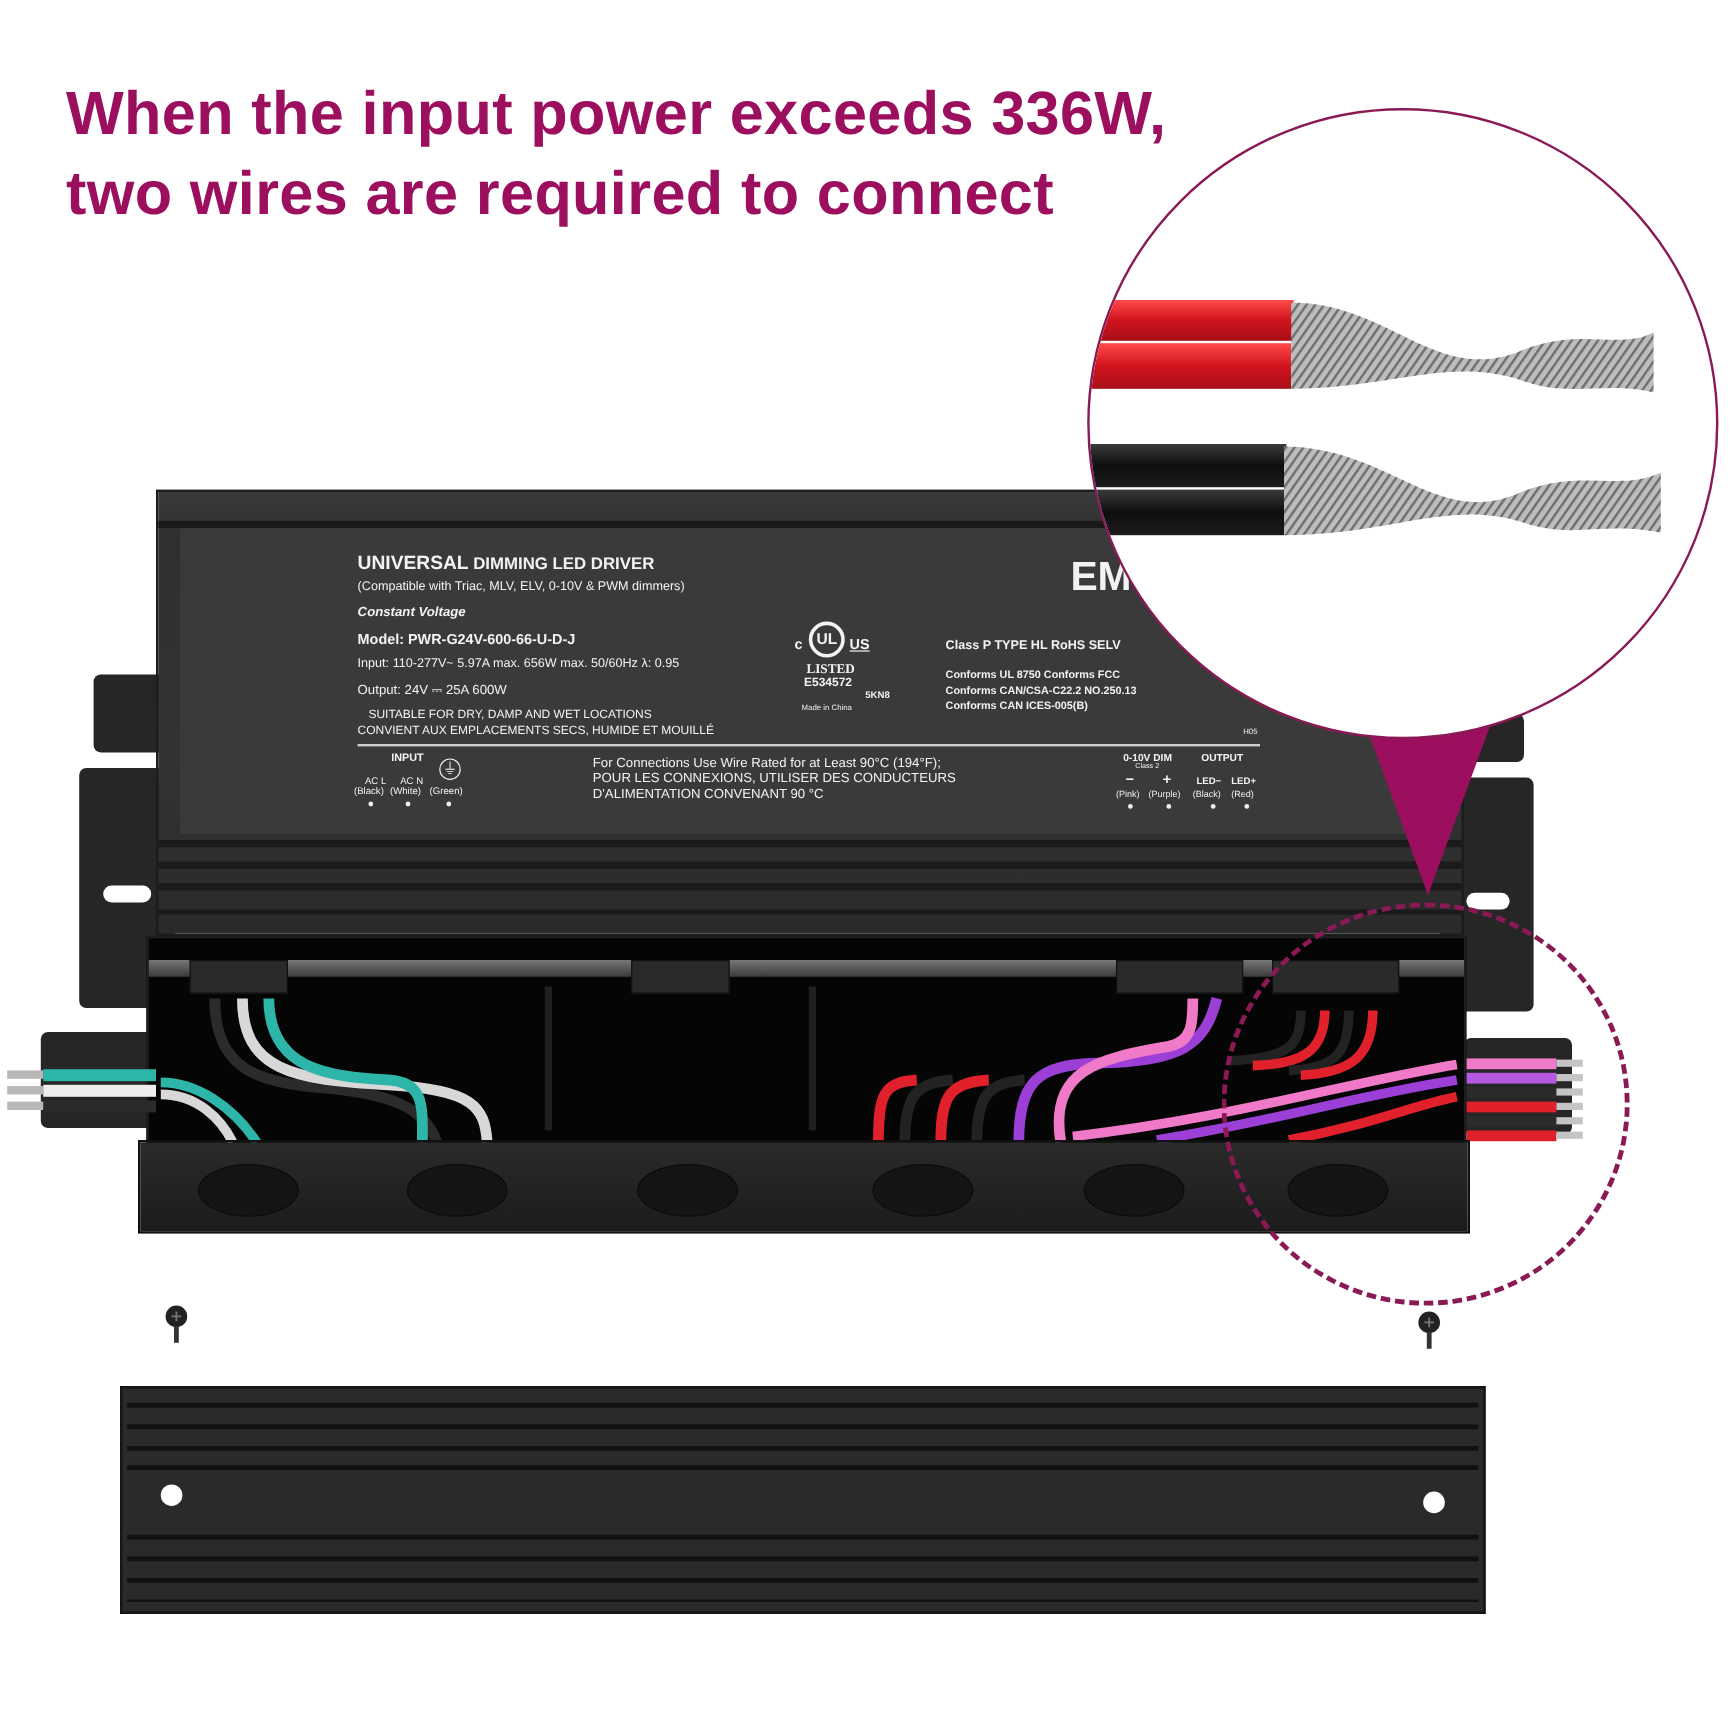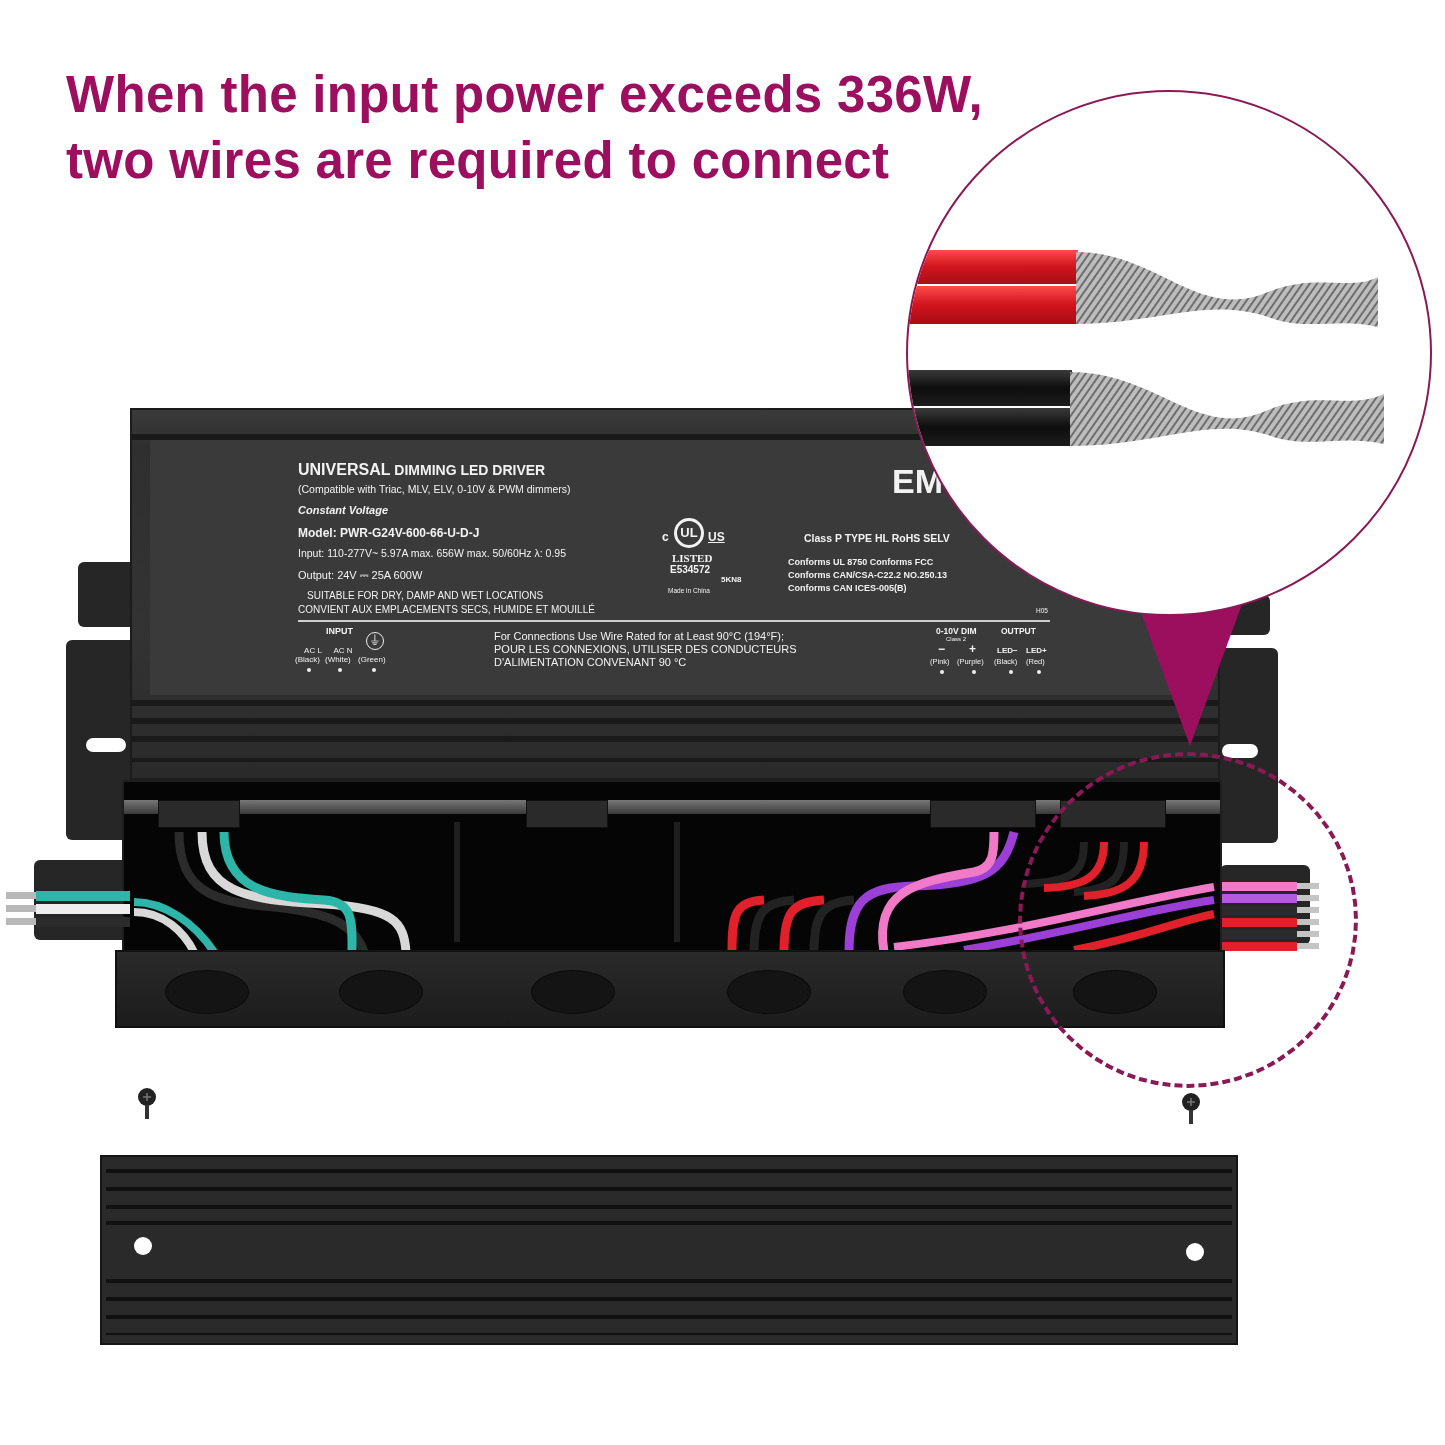--- a/index.html
+++ b/index.html
@@ -1,20 +1,20 @@
 <!DOCTYPE html>
 <html><head>
 <meta charset="utf-8">
 <style>
   html, body { margin:0; padding:0; background:#ffffff; }
   body { width:1445px; height:1445px; position:relative; overflow:hidden; font-family:"Liberation Sans", sans-serif; }
   .abs { position:absolute; }
 
   
-  .headline { left:55px; top:62px; width:1000px; color:#9c0f5f; font-weight:bold; font-size:51px; line-height:66px; letter-spacing:0.3px;margin-left:11px; }
+  .headline { left:55px; top:62px; width:1000px; color:#9c0f5f; font-weight:bold; font-size:51px; line-height:66px; letter-spacing:0.3px; }
   .headline div { white-space:nowrap; }
 
   
   .mount-plate { background:#262626; border-radius:6px; }
   .driver-top { left:130px; top:408px; width:1090px; height:372px; background:linear-gradient(#3a3a3a,#2f2f2f 10%,#333 60%,#2a2a2a); border:2px solid #1c1c1c; box-sizing:border-box; }
   .driver-top .rail { position:absolute; left:0; right:0; height:6px; background:#1a1a1a; }
   .label-area { position:absolute; left:18px; top:30px; right:18px; height:255px; background:#3a3a3a; }
   .lbl { position:absolute; color:#f2f2f2; white-space:nowrap; }
   .lbl.b { font-weight:bold; }
   .divider { position:absolute; height:2px; background:#cfcfcf; }
@@ -79,21 +79,21 @@
       <div style="position:absolute;left:12px;top:6px;width:30px;height:30px;border:3px solid #f2f2f2;border-radius:50%;box-sizing:border-box;color:#f2f2f2;font-weight:bold;font-size:13px;line-height:24px;text-align:center;">
         <span>UL</span>
       </div>
       <span class="lbl b" style="left:46px;top:18px;font-size:12px;text-decoration:underline;">US</span>
       <span class="lbl b" style="left:10px;top:40px;font-size:11px;font-family:Liberation Serif, serif;">LISTED</span>
       <span class="lbl b" style="left:8px;top:52px;font-size:10px;">E534572</span>
       <span class="lbl b" style="left:20px;top:63px;font-size:8px;padding-left:39px;">5KN8</span>
       <span class="lbl" style="left:6px;top:75px;font-size:6.5px;">Made in China</span>
     </div>
 
-    <div class="lbl b" style="left:638px;top:92px;font-size:10.5px;margin-left:16px;">Class P    TYPE HL    RoHS    SELV</div>
+    <div class="lbl b" style="left:638px;top:92px;font-size:10.5px;">Class P    TYPE HL    RoHS    SELV</div>
     <div class="lbl b" style="left:638px;top:117px;font-size:9px;">Conforms UL 8750        Conforms FCC</div>
     <div class="lbl b" style="left:638px;top:130px;font-size:9px;">Conforms CAN/CSA-C22.2 NO.250.13</div>
     <div class="lbl b" style="left:638px;top:143px;font-size:9px;">Conforms CAN ICES-005(B)</div>
     <div class="lbl" style="left:886px;top:167px;font-size:6.5px;">H05</div>
 
     <div class="divider" style="left:148px;top:180px;width:752px;"></div>
 
     <div>
       <div class="lbl b" style="left:176px;top:186px;font-size:9px;">INPUT</div>
       <div class="lbl" style="left:150px;top:206px;font-size:8px;text-align:center;width:26px;">AC L</div>

